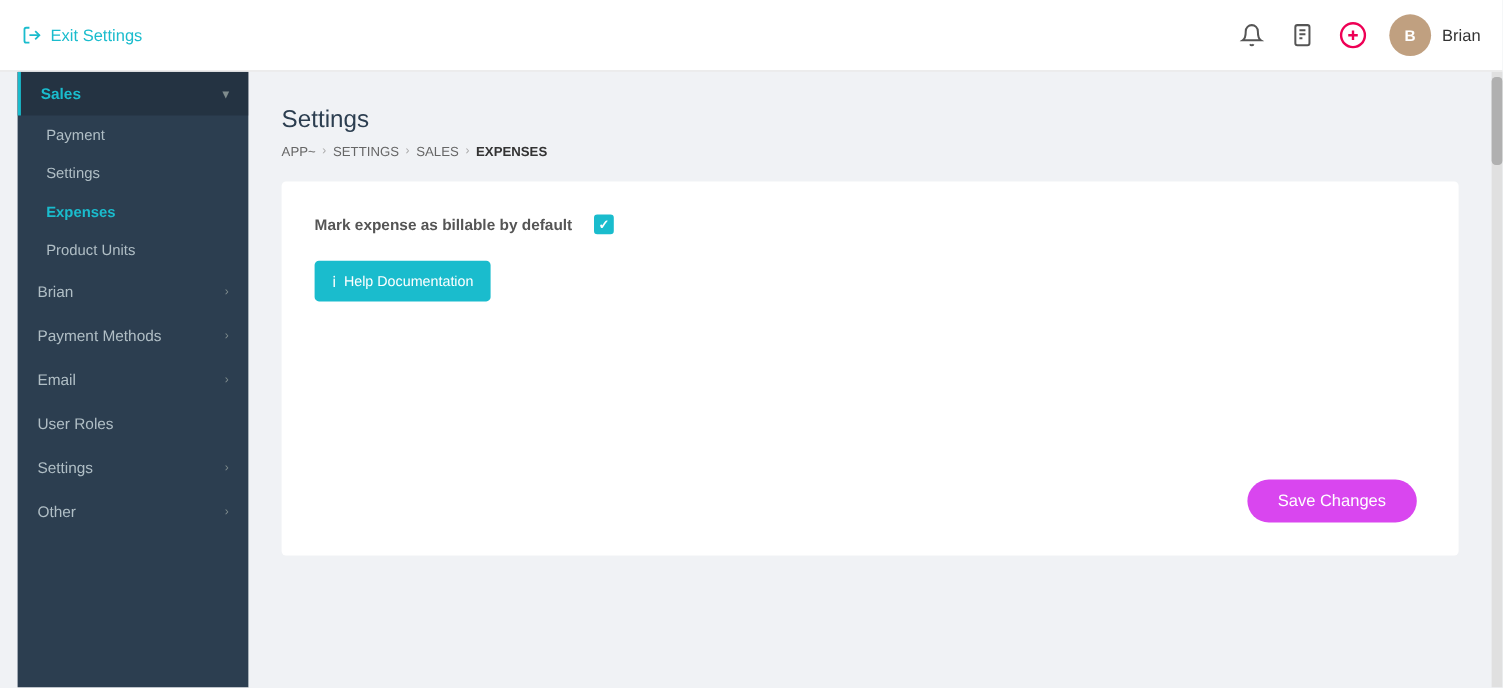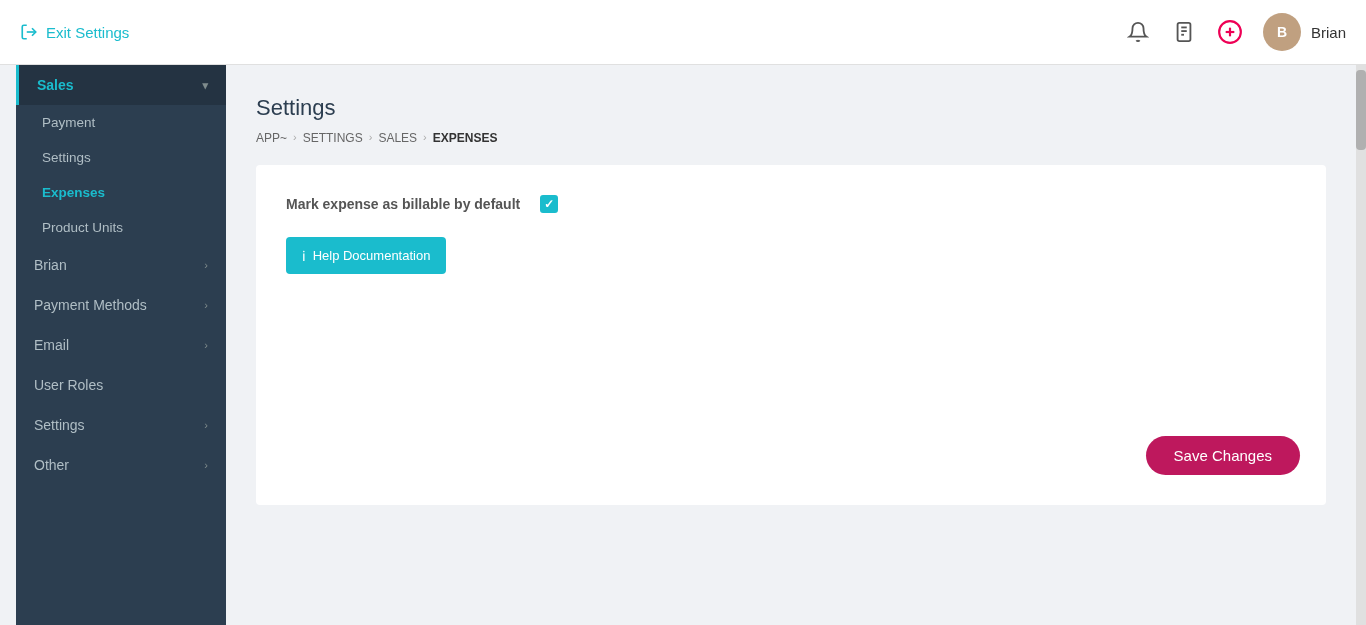--- a/index.html
+++ b/index.html
@@ -190,22 +190,22 @@
       border-radius: 4px;
       padding: 9px 16px;
       font-size: 13px;
       cursor: pointer;
       font-weight: 500;
     }
 
     .save-changes-btn {
       position: absolute;
       bottom: 30px;
-      right: 26px;
-      background: #be185d;
+      right: 38px;
+      background: #d946ef;
       color: #fff;
       border: none;
       border-radius: 25px;
       padding: 11px 28px;
       font-size: 15px;
       cursor: pointer;
       font-weight: 500;
     }
 
     

